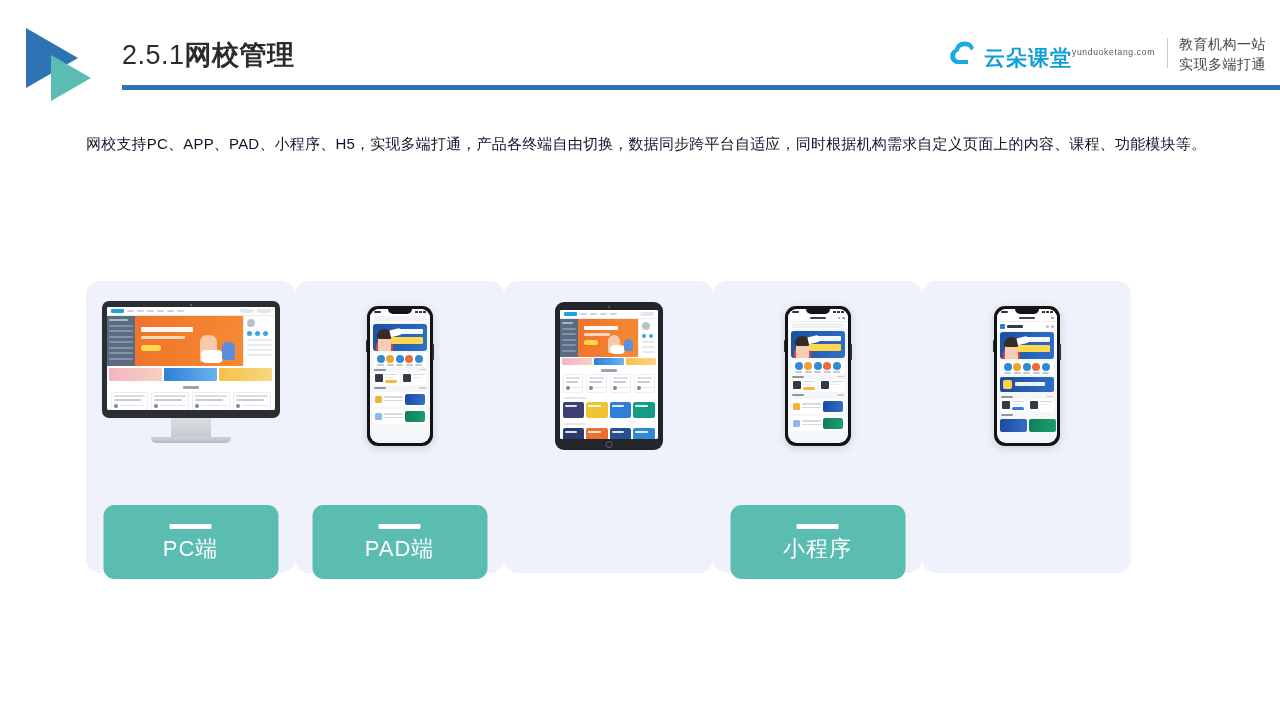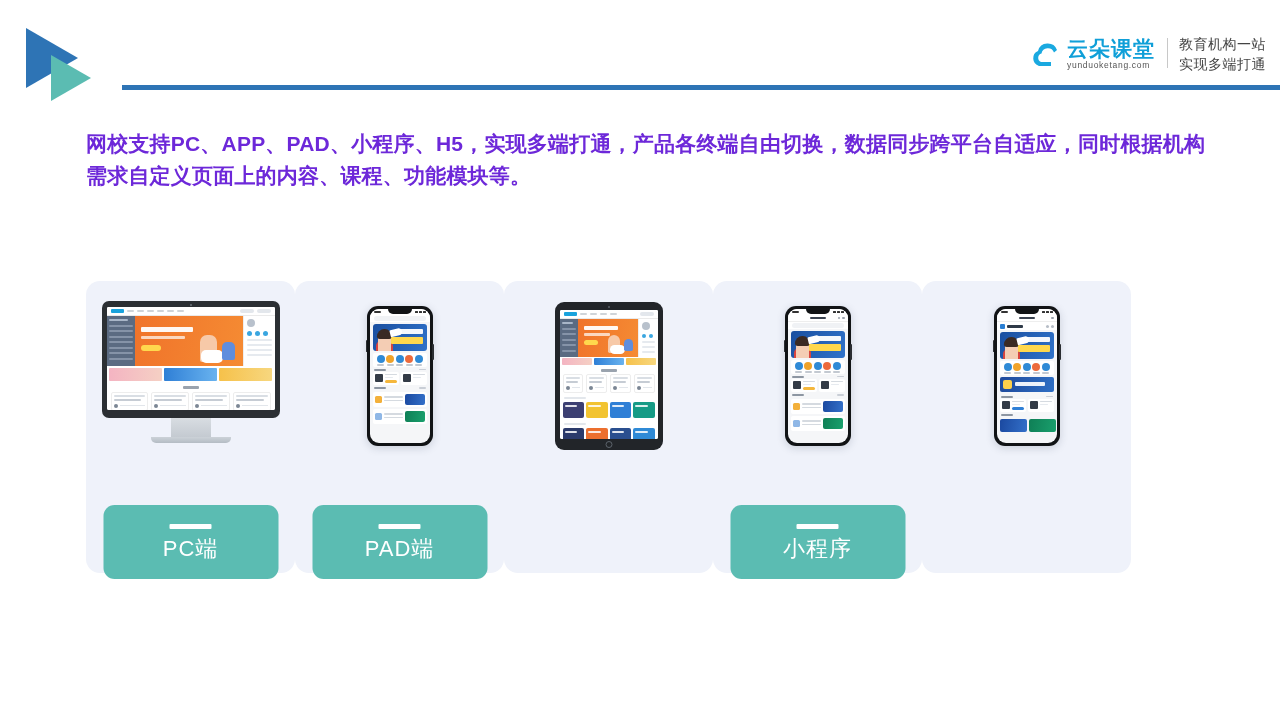--- a/index.html
+++ b/index.html
@@ -41,41 +41,40 @@
   .title-rule {
     position: absolute; left: 122px; top: 85px;
     width: 1158px; height: 5px; background: #2E74B5;
   }
 
   
   .brand { position: absolute; right: 14px; top: 34px; display: flex; align-items: center; }
   .brand-left { display: flex; align-items: flex-end; position: relative; padding-right: 12px; }
   .cloud-ic { position: relative; width: 34px; height: 30px; margin-right: 2px; }
   .cloud-ic svg { display: block; }
-  .brand-words { display: flex; flex-direction: column; }
+  .brand-words { display: flex; flex-direction: row; }
   .brand-cn {
     font-size: 21px; font-weight: 700; color: #0f9fd8; line-height: 1.05;
     letter-spacing: 1px;
   }
   .brand-en {
     font-size: 8.5px; color: #555; letter-spacing: 0.7px; line-height: 1.3;
     font-family: "Liberation Sans", sans-serif;
   }
   .brand-div { width: 1px; height: 30px; background: #c8c8c8; margin: 0 11px 2px 0; }
   .brand-tag {
     font-size: 14px; color: #444; line-height: 1.45; letter-spacing: 0.5px;
     white-space: nowrap;
   }
 
   
   .body-copy {
     position: absolute; left: 86px; top: 128px; width: 1130px;
-    font-size: 21px; color: #6d28d9; line-height: 32px;
+    font-size: 15px; color: #0f172a; line-height: 32px;
     letter-spacing: 0.2px;
-    font-weight: bold;
   }
 
   
   .cards {
     position: absolute; left: 86px; top: 281px;
     width: 1108px; height: 292px;
     display: flex; 
   }
   .card {
     position: relative;
@@ -268,20 +267,25 @@
 
 <div class="slide">
 
   <div class="header">
 
     <div class="logo-mark">
       <div class="tri-blue"></div>
       <div class="tri-teal"></div>
     </div>
 
+    <div class="title-wrap">
+      <div class="title-text">
+        <span class="title-num">2.5.1</span><span class="title-strong">网校管理</span>
+      </div>
+    </div>
     <div class="title-rule"></div>
 
     <div class="brand">
       <div class="brand-left">
         <div class="cloud-ic">
           <svg width="34" height="30" viewBox="0 0 34 30">
             <path d="M26 9 A10 10 0 0 0 7 10 A8 8 0 0 0 8 25 L20 25 L20 21 L10 21 A4.5 4.5 0 0 1 10.5 12.5 A6.5 6.5 0 0 1 23 11.5 Z" fill="#1aa9e0"></path>
           </svg>
         </div>
         <div class="brand-words">

